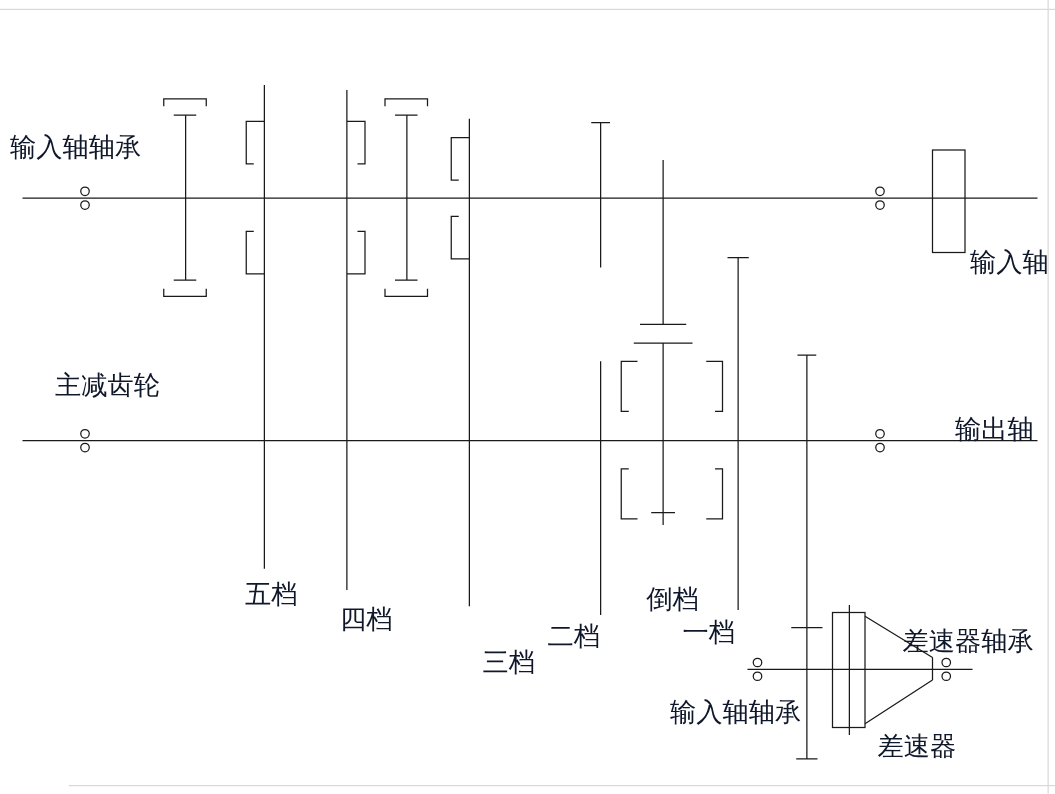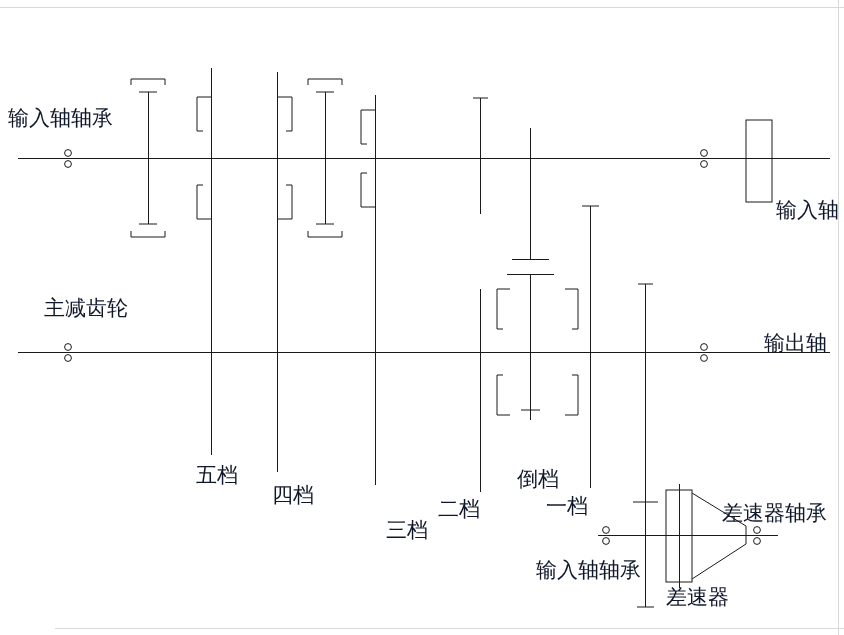--- a/index.html
+++ b/index.html
@@ -34,21 +34,21 @@
   #lbl-output-shaft{left:764px;top:331px;}
   #lbl-countershaft{left:612px;top:256px;}
   #lbl-gear5{left:196px;top:463px;}
   #lbl-gear4{left:272px;top:483px;}
   #lbl-gear3{left:346px;top:518px;margin-left:40px;}
   #lbl-gear2{left:438px;top:497px;}
   #lbl-gear1{left:546px;top:494px;}
   #lbl-reverse{left:517px;top:440px;margin-top:27px;}
   #lbl-diff-bearing{left:722px;top:501px;}
   #lbl-main-reduction{left:536px;top:558px;}
-  #lbl-differential{left:666px;top:585px;}
+  #lbl-differential{left:702px;top:585px;}
 </style>
 </head>
 <body>
 
 <div class="canvas">
 
   <svg width="844" height="635" viewBox="0 0 844 635">
 
     <path class="s faint" d="M0 7.5 H844 M838.5 0 V635 M55 628.5 H844"></path>
 

